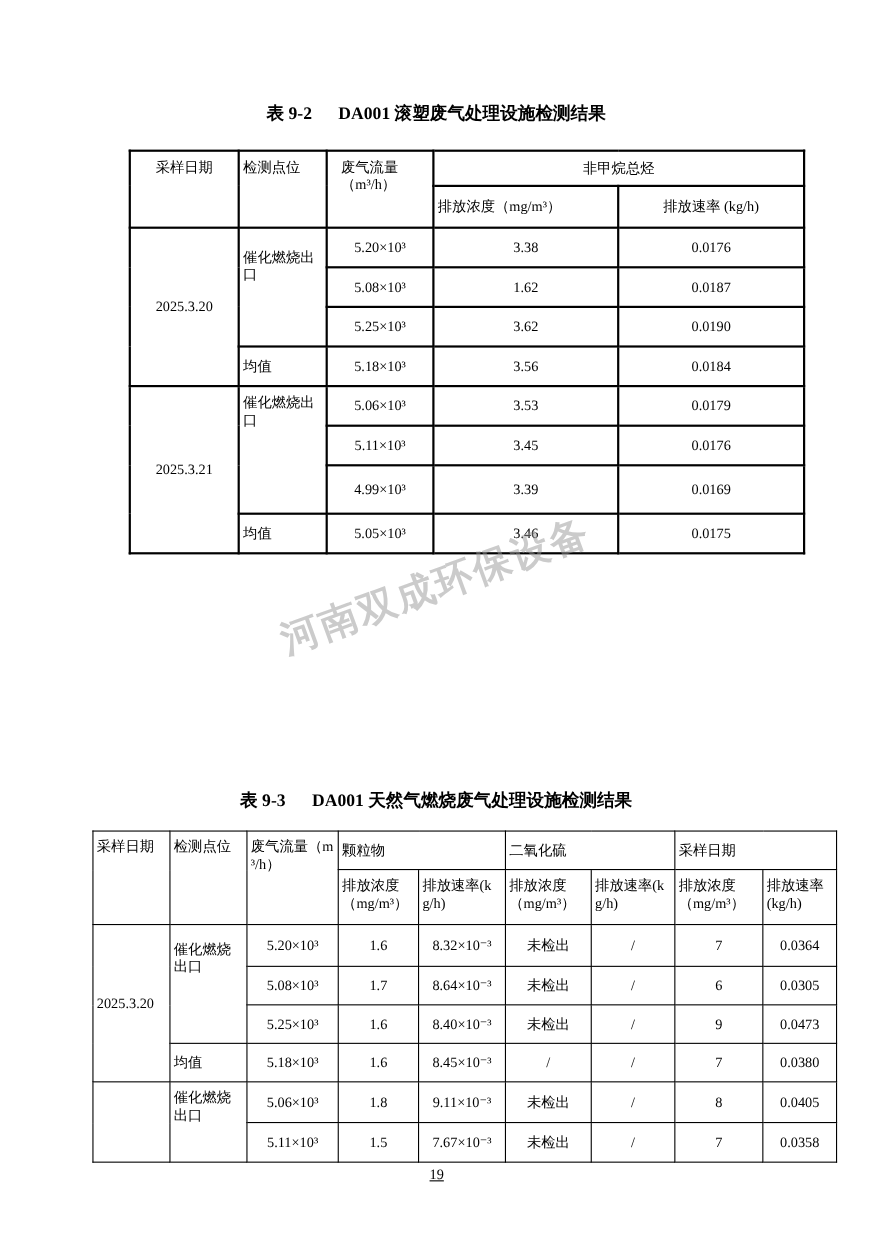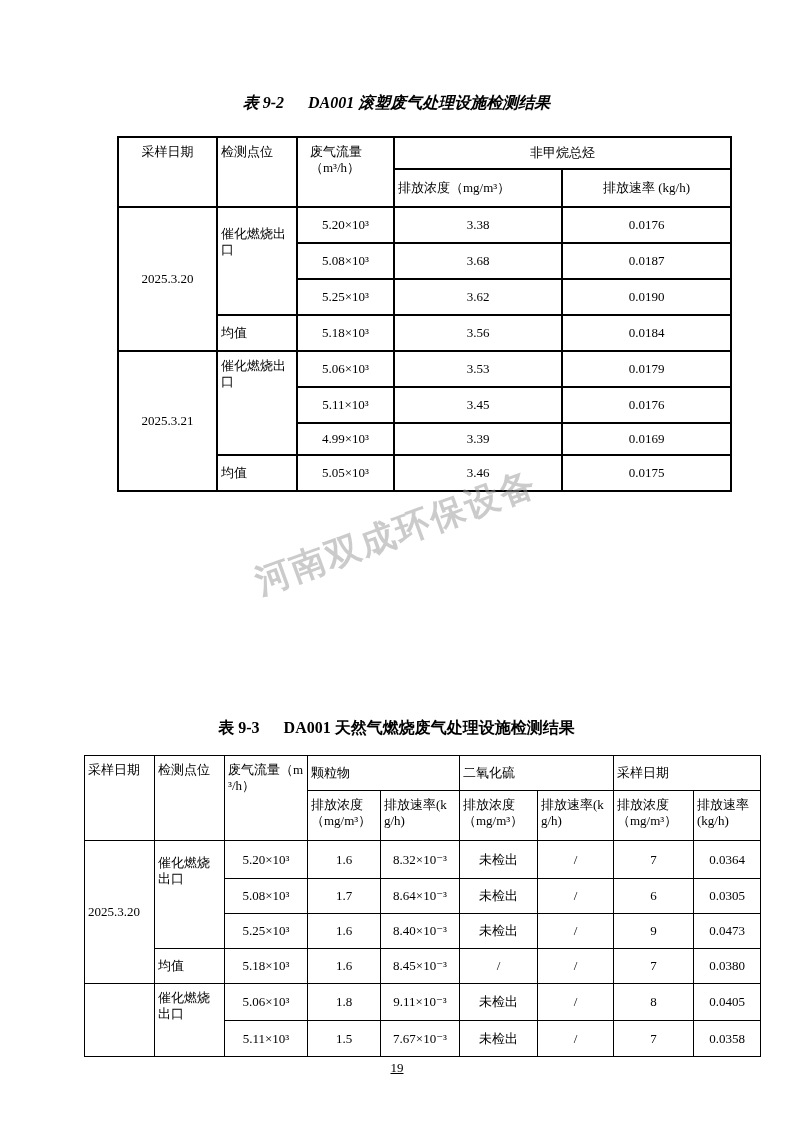--- a/index.html
+++ b/index.html
@@ -10,21 +10,21 @@
     background:#ffffff;
     font-family:"Liberation Serif","DejaVu Serif",serif;
     color:#000;
     overflow:hidden;
   }
   .doc-title {
     position:absolute; left:63px; width:667px;
     text-align:center; font-weight:bold; font-size:16px;
     white-space:pre;
   }
-  #title1 { top:93px;font-style:italic; }
+  #title1 { top:93px; }
   #title2 { top:694px;margin-top:24px; }
 
   table { border-collapse:collapse; table-layout:fixed; position:absolute; background:transparent; }
   td {
     border:2px solid #000;
     font-size:13px; line-height:16px;
     padding:1px 3px;
     text-align:center; vertical-align:middle;
     overflow:hidden;
     word-break:break-all;
@@ -85,21 +85,21 @@
     </tr>
     <tr style="height:36px">
       <td rowspan="4">2025.3.20</td>
       <td rowspan="3" class="left vtop" style="padding-top:18px">催化燃烧出口</td>
       <td>5.20×10³</td>
       <td>3.38</td>
       <td>0.0176</td>
     </tr>
     <tr style="height:36px">
       <td>5.08×10³</td>
-      <td>3.68</td>
+      <td>1.62</td>
       <td>0.0187</td>
     </tr>
     <tr style="height:36px">
       <td>5.25×10³</td>
       <td>3.62</td>
       <td>0.0190</td>
     </tr>
     <tr style="height:36px">
       <td class="left">均值</td>
       <td>5.18×10³</td>
@@ -111,21 +111,21 @@
       <td rowspan="3" class="left vtop">催化燃烧出口</td>
       <td>5.06×10³</td>
       <td>3.53</td>
       <td>0.0179</td>
     </tr>
     <tr style="height:36px">
       <td>5.11×10³</td>
       <td>3.45</td>
       <td>0.0176</td>
     </tr>
-    <tr style="height:32px">
+    <tr style="height:44px">
       <td>4.99×10³</td>
       <td>3.39</td>
       <td>0.0169</td>
     </tr>
     <tr style="height:36px">
       <td class="left">均值</td>
       <td>5.05×10³</td>
       <td>3.46</td>
       <td>0.0175</td>
     </tr>

